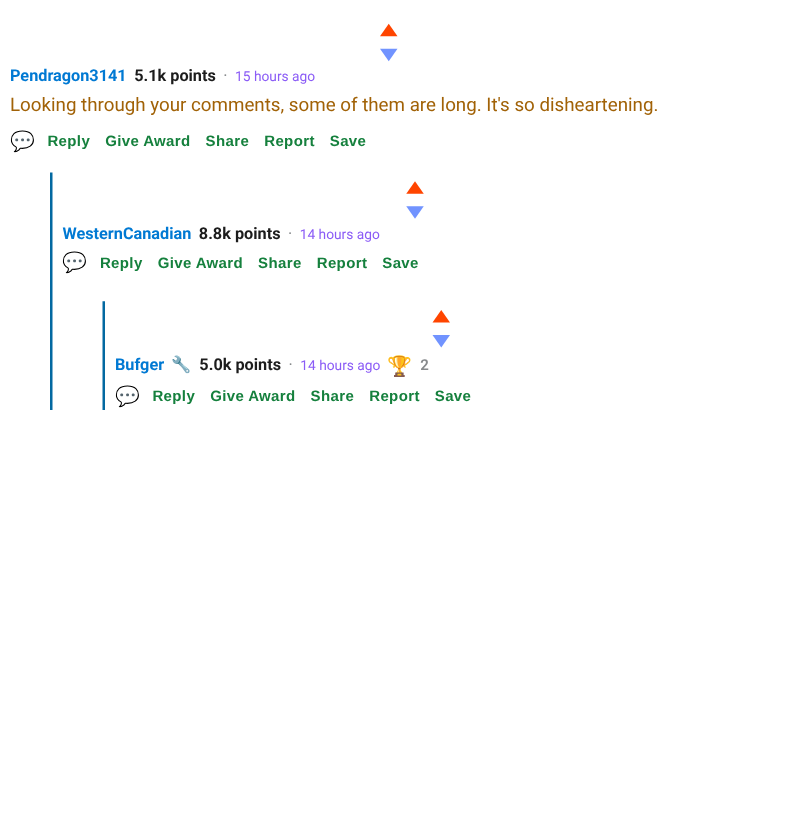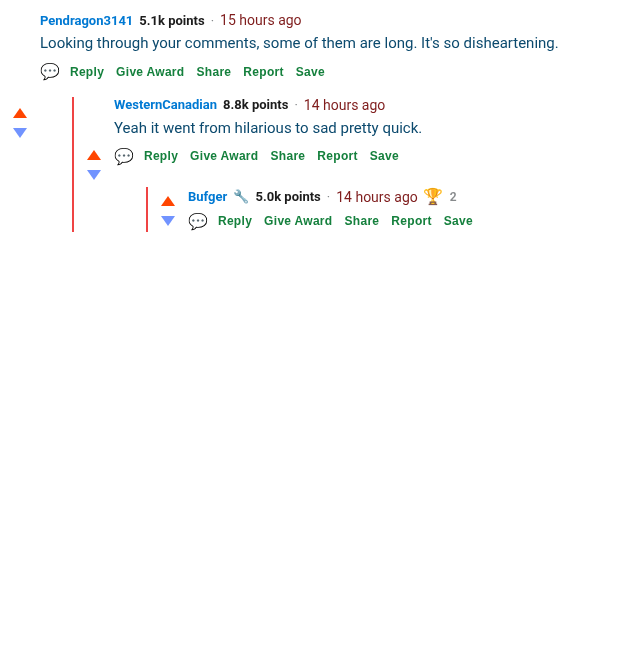--- a/index.html
+++ b/index.html
@@ -11,23 +11,22 @@
       width: 630px;
       padding: 12px 0;
     }
 
     .comment-thread {
       padding: 0 8px;
     }
 
     .comment {
       display: flex;
-      flex-direction: row;
+      flex-direction: column;
       margin-bottom: 16px;
-      align-items: center;
     }
 
     .vote-column {
       display: flex;
       flex-direction: column;
       align-items: center;
       min-width: 24px;
       margin-right: 8px;
       padding-top: 2px;
     }
@@ -81,42 +80,42 @@
       font-size: 13px;
       font-weight: 700;
     }
 
     .dot {
       color: #878a8c;
       font-size: 13px;
     }
 
     .timestamp {
-      color: #7f1d1d;
-      font-size: 14px;
+      color: #8b5cf6;
+      font-size: 11px;
     }
 
     .award-badge {
       font-size: 16px;
     }
 
     .award-count {
       color: #878a8c;
       font-size: 12px;
       font-weight: 600;
     }
 
     .wrench-icon {
       font-size: 13px;
     }
 
     .comment-text {
       font-size: 15px;
       line-height: 1.5;
-      color: #0c4a6e;
+      color: #a16207;
       margin-bottom: 6px;
     }
 
     .action-bar {
       display: flex;
       align-items: center;
       gap: 4px;
       flex-wrap: wrap;
     }
 
@@ -134,21 +133,21 @@
       font-weight: 700;
       cursor: pointer;
       padding: 4px 4px;
       text-transform: capitalize;
       letter-spacing: 0.3px;
     }
 
     .nested-container {
       margin-left: 32px;
       padding-left: 0;
-      border-left: 2px solid #ef4444;
+      border-left: 2px solid #0369a1;
       padding-left: 8px;
     }
   </style>
 </head>
 <body>
 
 <div class="comment-thread">
 
   <div class="comment">
     <div class="vote-column">
@@ -186,21 +185,20 @@
               <div class="arrow-down"></div>
             </div>
           </div>
           <div class="comment-body">
             <div class="comment-header">
               <a class="username">WesternCanadian</a>
               <span class="points">8.8k points</span>
               <span class="dot">·</span>
               <span class="timestamp">14 hours ago</span>
             </div>
-            <div class="comment-text">Yeah it went from hilarious to sad pretty quick.</div>
             <div class="action-bar">
               <span class="chat-icon">💬</span>
               <button class="action-btn">Reply</button>
               <button class="action-btn">Give Award</button>
               <button class="action-btn">Share</button>
               <button class="action-btn">Report</button>
               <button class="action-btn">Save</button>
             </div>
 
             <div class="nested-container" style="margin-top: 14px;">

